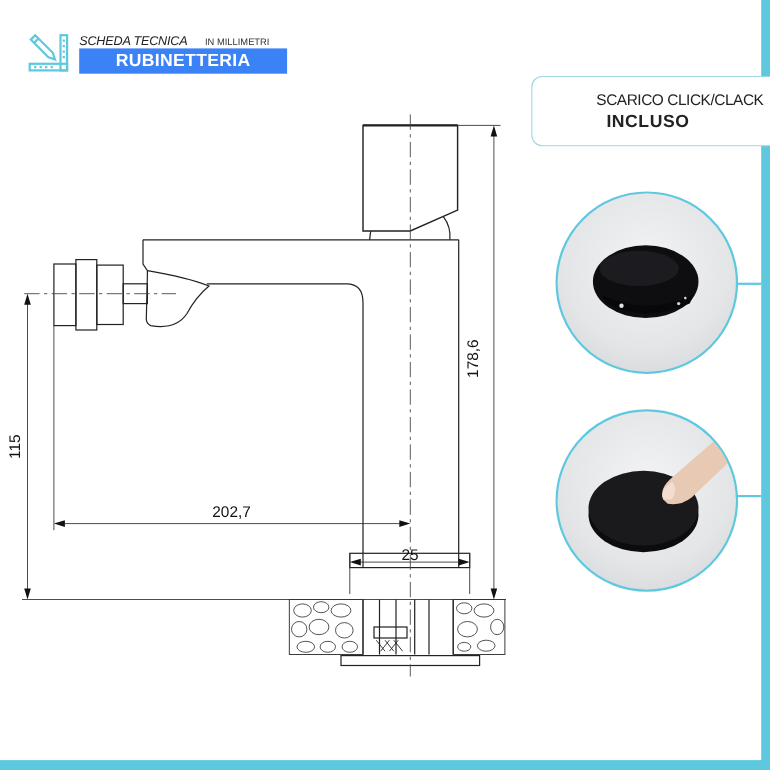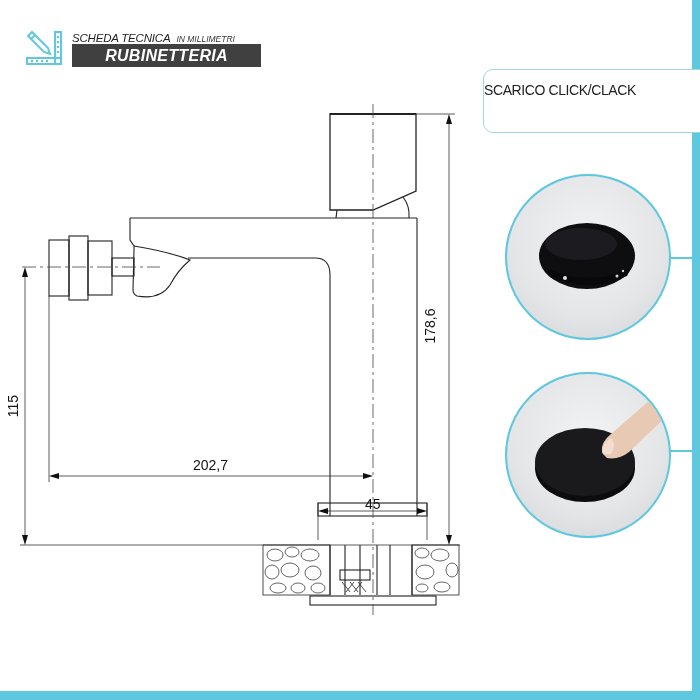--- a/index.html
+++ b/index.html
@@ -3,24 +3,24 @@
 <meta charset="utf-8">
 <style>
   html, body { margin: 0; padding: 0; }
   body { width: 700px; height: 700px; background: #ffffff; position: relative; overflow: hidden; font-family: "Liberation Sans", sans-serif; }
   .frame-right { position: absolute; left: 692px; top: 0; width: 8px; height: 700px; background: #5ec8de; }
   .frame-bottom { position: absolute; left: 0; top: 691px; width: 700px; height: 9px; background: #5ec8de; }
   .header { position: absolute; left: 24px; top: 24px; width: 240px; height: 50px; }
   .header-icon { position: absolute; left: 0; top: 4px; width: 40px; height: 40px; }
   .header-top { position: absolute; left: 48px; top: 4px; white-space: nowrap; }
   .header-title { font-style: italic; font-weight: normal; font-size: 11.5px; color: #222; letter-spacing: -0.2px; }
-  .header-sub { font-style: italic; font-size: 8.5px; color: #333; margin-left: 6px; }
-  .header-banner { position: absolute; left: 48px; top: 20px; width: 189px; height: 23px; background: #404040; color: #fff; font-weight: bold; font-size: 16px; text-align: center; line-height: 23px; letter-spacing: 0.3px; font-style: italic; }
+  .header-sub { font-size: 8.5px; color: #333; margin-left: 16px; }
+  .header-banner { position: absolute; left: 48px; top: 20px; width: 189px; height: 23px; background: #3b82f6; color: #fff; font-weight: bold; font-size: 16px; text-align: center; line-height: 23px; letter-spacing: 0.3px; }
   .info-box { position: absolute; left: 483px; top: 69px; width: 240px; height: 62px; border: 1px solid #9fd6e2; border-radius: 10px; background: #fff; }
-  .info-line1 { position: absolute; left: 0; top: 12px; width: 210px; text-align: left; font-size: 14px; color: #222; letter-spacing: -0.4px; }
+  .info-line1 { position: absolute; left: 0; top: 12px; width: 210px; text-align: right; font-size: 14px; color: #222; letter-spacing: -0.4px; }
   .info-line2 { position: absolute; left: 0; top: 32px; width: 210px; text-align: center; font-size: 16px; font-weight: bold; color: #222; letter-spacing: 0.5px; }
   .circle { position: absolute; width: 162px; height: 162px; border-radius: 50%; border: 2px solid #5ec8de; overflow: hidden; background: radial-gradient(circle at 50% 40%, #f2f3f4 0%, #e3e5e7 60%, #cfd2d5 100%); }
   .connector { position: absolute; height: 2px; background: #5ec8de; }
   .drawing { position: absolute; left: 0; top: 0; }
   .dim-label { position: absolute; font-size: 14px; color: #111; }
 </style>
 </head>
 <body>
 
 <div class="frame-right"></div>
@@ -44,20 +44,21 @@
     </g>
   </svg>
   <div class="header-top">
     <span class="header-title">SCHEDA TECNICA</span><span class="header-sub">IN MILLIMETRI</span>
   </div>
   <div class="header-banner">RUBINETTERIA</div>
 </div>
 
 <div class="info-box">
   <div class="info-line1">SCARICO CLICK/CLACK</div>
+  <div class="info-line2">INCLUSO</div>
 </div>
 
 <div class="connector" style="left:666px; top:257px; width:26px;"></div>
 <div class="circle" style="left:505px; top:174px;">
   <svg width="162" height="162" viewBox="0 0 162 162">
     <ellipse cx="80" cy="80" rx="48" ry="33" fill="#0e0e10"></ellipse>
     <ellipse cx="74" cy="68" rx="36" ry="16" fill="#1c1c20"></ellipse>
     <path d="M40 92 Q80 112 124 92 L120 100 Q80 118 44 100 Z" fill="#08080a"></path>
     <circle cx="58" cy="102" r="2" fill="#dfe3e6"></circle>
     <circle cx="110" cy="100" r="1.5" fill="#cfd3d6"></circle>
@@ -158,13 +159,13 @@
     <line x1="427" y1="503" x2="427" y2="540"></line>
     <line x1="322" y1="511" x2="423" y2="511"></line>
     <polygon points="318,511 328,508 328,514" stroke="none"></polygon>
     <polygon points="427,511 417,508 417,514" stroke="none"></polygon>
   </g>
 </svg>
 
 <div class="dim-label" style="left:412px; top:318px; transform: rotate(-90deg);">178,6</div>
 <div class="dim-label" style="left:2px; top:398px; transform: rotate(-90deg);">115</div>
 <div class="dim-label" style="left:193px; top:457px;">202,7</div>
-<div class="dim-label" style="left:365px; top:496px;">45</div>
+<div class="dim-label" style="left:365px; top:496px;">25</div>
 
 </body></html>

